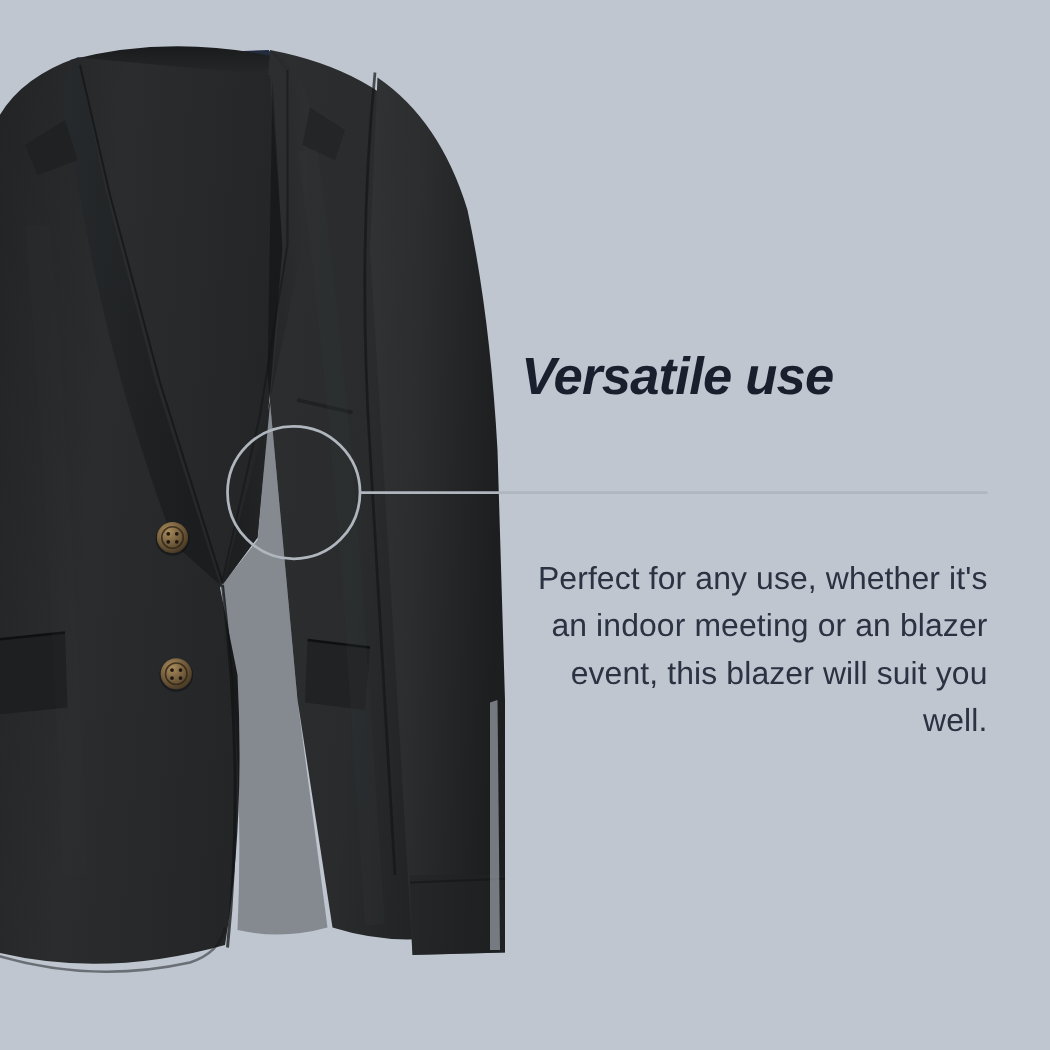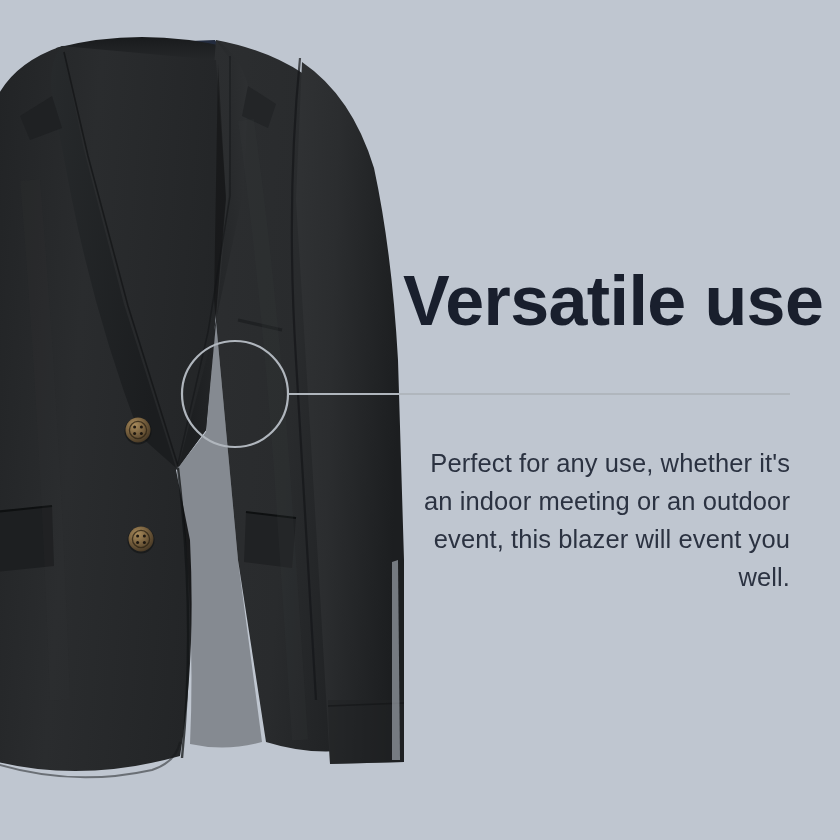--- a/index.html
+++ b/index.html
@@ -47,28 +47,29 @@
 
   
   #text-block {
     position: absolute;
     left: 400px;
     top: 262px;
     width: 390px;
     text-align: right;
   }
   #headline {
-    margin: 3px;
-    font-size: 70px;
+    margin: 17px;
+    font-size: 42px;
     line-height: 1.04;
     font-weight: 700;
     letter-spacing: -0.6px;
     color: #191f2d;
     text-align: left;
     white-space: nowrap;
+    font-style: italic;
   }
   #body-copy {
     margin: 0;
     position: absolute;
     top: 182px;
     right: 0;
     width: 390px;
     font-size: 25.5px;
     line-height: 38px;
     font-weight: 400;
@@ -228,16 +229,16 @@
 
   <div id="callout">
     <svg viewBox="0 0 840 840" xmlns="http://www.w3.org/2000/svg">
       <circle cx="235" cy="394" r="53" fill="none" stroke="#b0b6bd" stroke-width="2.2"></circle>
       <line x1="288" y1="394" x2="790" y2="394" stroke="#b0b6bd" stroke-width="2.2"></line>
     </svg>
   </div>
 
   <div id="text-block">
     <h1 id="headline">Versatile use</h1>
-    <p id="body-copy">Perfect for any use, whether it's an indoor meeting or an outdoor event, this blazer will event you well.</p>
+    <p id="body-copy">Perfect for any use, whether it's an indoor meeting or an blazer event, this blazer will suit you well.</p>
   </div>
 
 </div>
 
 </body></html>

